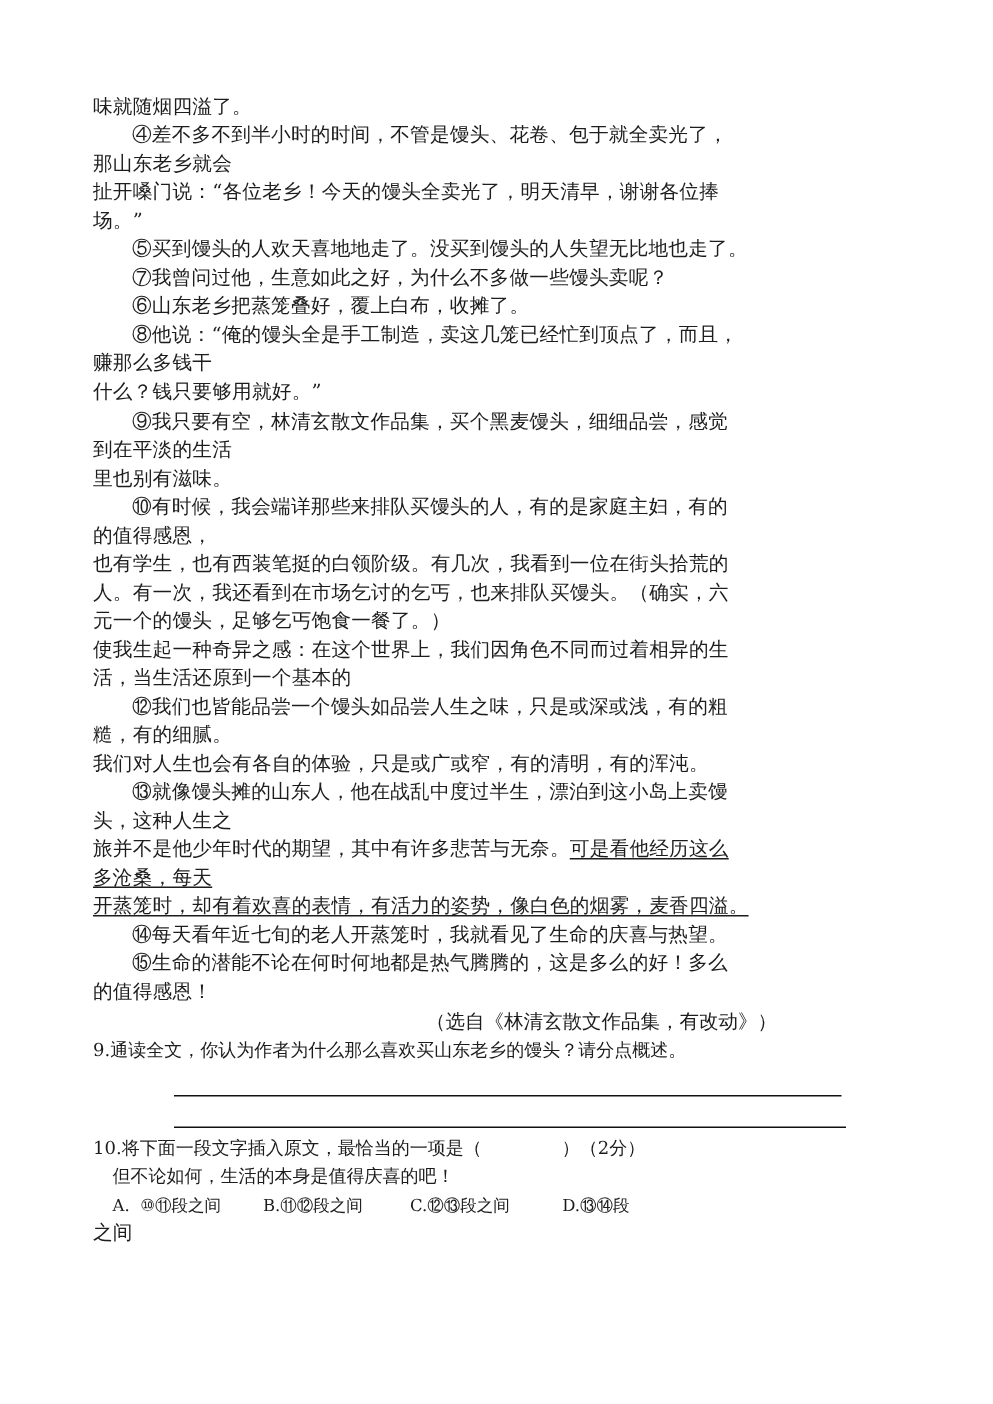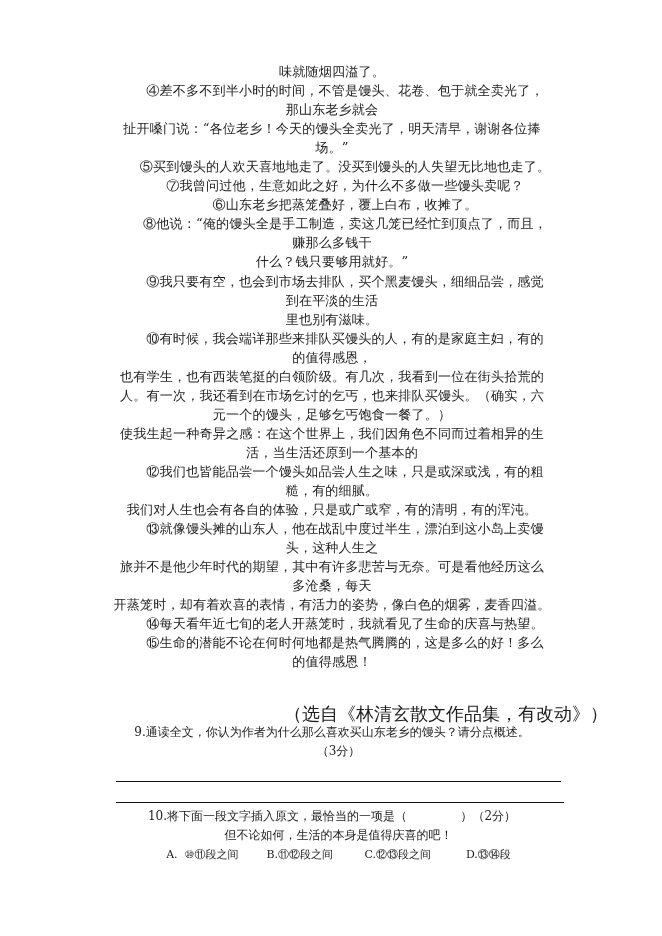--- a/index.html
+++ b/index.html
@@ -13,49 +13,48 @@
     overflow: hidden;
     font-family: "DejaVu Serif", "Liberation Serif", serif;
     color: #1c1c1c;
   }
   #page {
     position: relative;
     width: 562px;
     height: 936px;
     background: #ffffff;
     box-sizing: border-box;
-    text-align: center;
   }
   #doc-body {
     position: absolute;
     left: 62px;
     top: 62px;
     width: 540px;
   }
   .ln {
     font-size: 13.1px;
     line-height: 19.05px;
     letter-spacing: 0.15px;
     white-space: pre;
     color: #1d1d1d;
     font-family: "DejaVu Serif", "Liberation Serif", serif;
   }
   .ind {
     padding-left: 26px;
   }
   .ul {
+    text-decoration: underline;
     text-underline-offset: 2.0px;
     text-decoration-thickness: 1px;
   }
   .cite {
-    font-size: 18px;
+    font-size: 13px;
     line-height: 19.05px;
     white-space: pre;
     padding-left: 222px;
-    margin-top: 32px;
   }
   .q {
     font-size: 12px;
     line-height: 19.05px;
     white-space: pre;
   }
   .q-sub {
     padding-left: 13px;
   }
   .blank-wrap {
@@ -87,21 +86,21 @@
     <div class="ln ind">④差不多不到半小时的时间，不管是馒头、花卷、包于就全卖光了，</div>
     <div class="ln">那山东老乡就会</div>
     <div class="ln">扯开嗓门说：“各位老乡！今天的馒头全卖光了，明天清早，谢谢各位捧</div>
     <div class="ln">场。”</div>
     <div class="ln ind">⑤买到馒头的人欢天喜地地走了。没买到馒头的人失望无比地也走了。</div>
     <div class="ln ind">⑦我曾问过他，生意如此之好，为什么不多做一些馒头卖呢？</div>
     <div class="ln ind">⑥山东老乡把蒸笼叠好，覆上白布，收摊了。</div>
     <div class="ln ind">⑧他说：“俺的馒头全是手工制造，卖这几笼已经忙到顶点了，而且，</div>
     <div class="ln">赚那么多钱干</div>
     <div class="ln">什么？钱只要够用就好。”</div>
-    <div class="ln ind">⑨我只要有空，也会到市场去排队，买个黑麦馒头，细细品尝，感觉</div>
+    <div class="ln ind">⑨我只要有空，林清玄散文作品集，买个黑麦馒头，细细品尝，感觉</div>
     <div class="ln">到在平淡的生活</div>
     <div class="ln">里也别有滋味。</div>
     <div class="ln ind">⑩有时候，我会端详那些来排队买馒头的人，有的是家庭主妇，有的</div>
     <div class="ln">的值得感恩，</div>
     <div class="ln">也有学生，也有西装笔挺的白领阶级。有几次，我看到一位在街头拾荒的</div>
     <div class="ln">人。有一次，我还看到在市场乞讨的乞丐，也来排队买馒头。（确实，六</div>
     <div class="ln">元一个的馒头，足够乞丐饱食一餐了。）</div>
     <div class="ln">使我生起一种奇异之感：在这个世界上，我们因角色不同而过着相异的生</div>
     <div class="ln">活，当生活还原到一个基本的</div>
     <div class="ln ind">⑫我们也皆能品尝一个馒头如品尝人生之味，只是或深或浅，有的粗</div>
@@ -114,25 +113,25 @@
     <div class="ln"><span class="ul">多沧桑，每天</span></div>
     <div class="ln"><span class="ul">开蒸笼时，却有着欢喜的表情，有活力的姿势，像白色的烟雾，麦香四溢。</span></div>
 
     <div class="ln ind">⑭每天看年近七旬的老人开蒸笼时，我就看见了生命的庆喜与热望。</div>
     <div class="ln ind">⑮生命的潜能不论在何时何地都是热气腾腾的，这是多么的好！多么</div>
     <div class="ln">的值得感恩！</div>
 
     <div class="cite">（选自《林清玄散文作品集，有改动》）</div>
 
     <div class="q">9.通读全文，你认为作者为什么那么喜欢买山东老乡的馒头？请分点概述。</div>
-    <div class="q q-sub">（3分）</div>
 
     <div class="blank-wrap">
       <div class="blank-rule blank-1"></div>
       <div class="blank-rule blank-2"></div>
     </div>
 
     <div class="q">10.将下面一段文字插入原文，最恰当的一项是（              ）（2分）</div>
     <div class="q q-sub">但不论如何，生活的本身是值得庆喜的吧！</div>
     <div class="opts">A.  ⑩⑪段之间        B.⑪⑫段之间         C.⑫⑬段之间          D.⑬⑭段</div>
+    <div class="ln">之间</div>
 
   </div>
 </div>
 
 </body></html>

